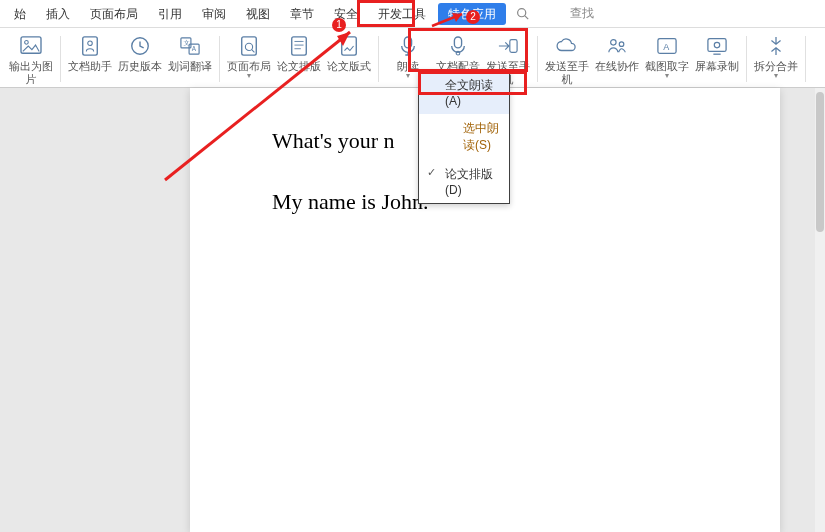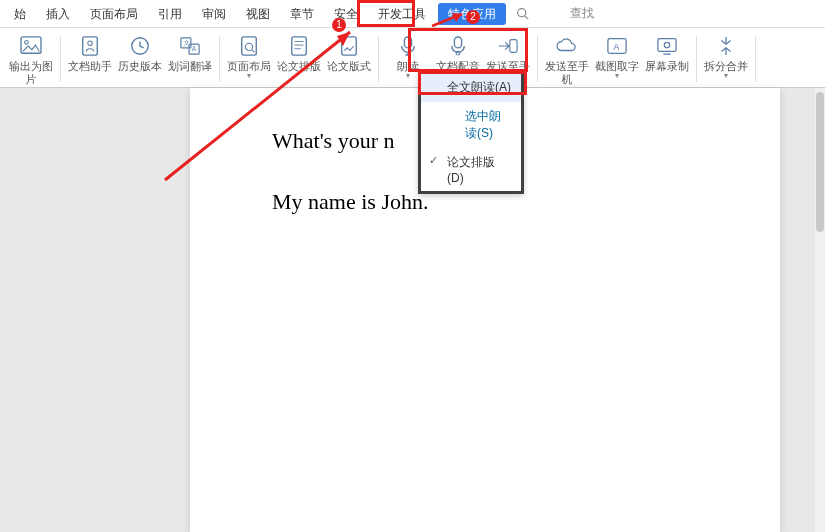--- a/index.html
+++ b/index.html
@@ -12,24 +12,24 @@
   .ribbon { display: flex; background: #fff; height: 60px; border-bottom: 1px solid #ccc; padding: 4px 6px 0 6px; gap: 0; }
   .rbtn { display: flex; flex-direction: column; align-items: center; justify-content: flex-start; width: 50px; height: 54px; cursor: pointer; font-size: 11px; color: #555; padding-top: 2px; position: relative; }
   .rbtn .ic { width: 24px; height: 24px; display: flex; align-items: center; justify-content: center; margin-bottom: 2px; }
   .rbtn .lbl { text-align: center; line-height: 13px; }
   .rbtn .drop { font-size: 8px; color: #888; margin-top: -2px; }
   .sep { width: 1px; background: #e0e0e0; height: 46px; margin: 4px 4px 0 4px; }
   .workspace { position: absolute; top: 88px; left: 0; right: 0; bottom: 0; background: #e8e8e8; }
   .page { position: absolute; top: 0; left: 190px; width: 590px; height: 444px; background: #fff; box-shadow: 0 2px 8px rgba(0,0,0,0.15); padding: 38px 0 0 82px; }
   .doctext { font-family: "Times New Roman", "SimSun", serif; font-size: 22px; color: #000; line-height: 1.4; }
   .doctext p { margin-bottom: 30px; }
-  .dropdown { position: absolute; top: 70px; left: 418px; width: 106px; background: #fff; border: 3px solid #404040; box-shadow: 0 2px 6px rgba(0,0,0,0.2); z-index: 10; }
+  .dropdown { position: absolute; top: 70px; left: 418px; width: 92px; background: #fff; border: 1px solid #404040; box-shadow: 0 2px 6px rgba(0,0,0,0.2); z-index: 10; }
   .dropdown .ditem { padding: 6px 10px 6px 26px; font-size: 12px; color: #333; cursor: pointer; position: relative; }
   .dropdown .ditem.highlight { background: #e6eefb; }
-  .dropdown .ditem.disabled { color: #0369a1; cursor: default; padding-left: 44px; }
+  .dropdown .ditem.disabled { color: #a16207; cursor: default; padding-left: 44px; }
   .dropdown .ditem .chk { position: absolute; left: 8px; top: 6px; color: #555; font-size: 11px; }
   .anno-box1 { position: absolute; border: 3px solid #e82020; pointer-events: none; z-index: 20; }
   .anno-circ { position: absolute; width: 14px; height: 14px; border-radius: 50%; background: #e82020; color: #fff; font-size: 10px; line-height: 14px; text-align: center; z-index: 25; pointer-events: none; }
   .arrow { position: absolute; z-index: 19; pointer-events: none; }
   .scrollbar { position: absolute; right: 0; top: 88px; width: 10px; height: 444px; background: #f0f0f0; }
   .scrollbar .thumb { position: absolute; left: 1px; top: 4px; width: 8px; height: 140px; background: #c8c8c8; border-radius: 4px; }
 </style>
 </head>
 <body>
 
@@ -162,20 +162,30 @@
       <div class="ic">
         <svg width="24" height="18" viewBox="0 0 26 20">
           <path d="M7 15a5 5 0 010-10 6 6 0 0111 2 4 4 0 010 8z" fill="none" stroke="#5b7fa6" stroke-width="1.4"></path>
         </svg>
       </div>
       <div class="lbl">发送至手机</div>
     </div>
   <div class="rbtn">
       <div class="ic">
         <svg width="22" height="20" viewBox="0 0 24 22">
+          <circle cx="8" cy="7" r="3" fill="none" stroke="#5b7fa6" stroke-width="1.3"></circle>
+          <circle cx="17" cy="9" r="2.5" fill="none" stroke="#5b7fa6" stroke-width="1.3"></circle>
+          <path d="M3 18c0-3 3-5 5-5s5 2 5 5M14 18c0-2 2-4 3-4s4 2 4 4" fill="none" stroke="#5b7fa6" stroke-width="1.3"></path>
+        </svg>
+      </div>
+      <div class="lbl">在线协作</div>
+    </div>
+  <div class="rbtn">
+      <div class="ic">
+        <svg width="22" height="20" viewBox="0 0 24 22">
           <rect x="2" y="3" width="20" height="16" rx="2" fill="none" stroke="#5b7fa6" stroke-width="1.4"></rect>
           <text x="8" y="15" font-size="10" fill="#5b7fa6">A</text>
         </svg>
       </div>
       <div class="lbl">截图取字</div>
       <div class="drop">▾</div>
     </div>
   <div class="rbtn">
       <div class="ic">
         <svg width="22" height="20" viewBox="0 0 24 22">

